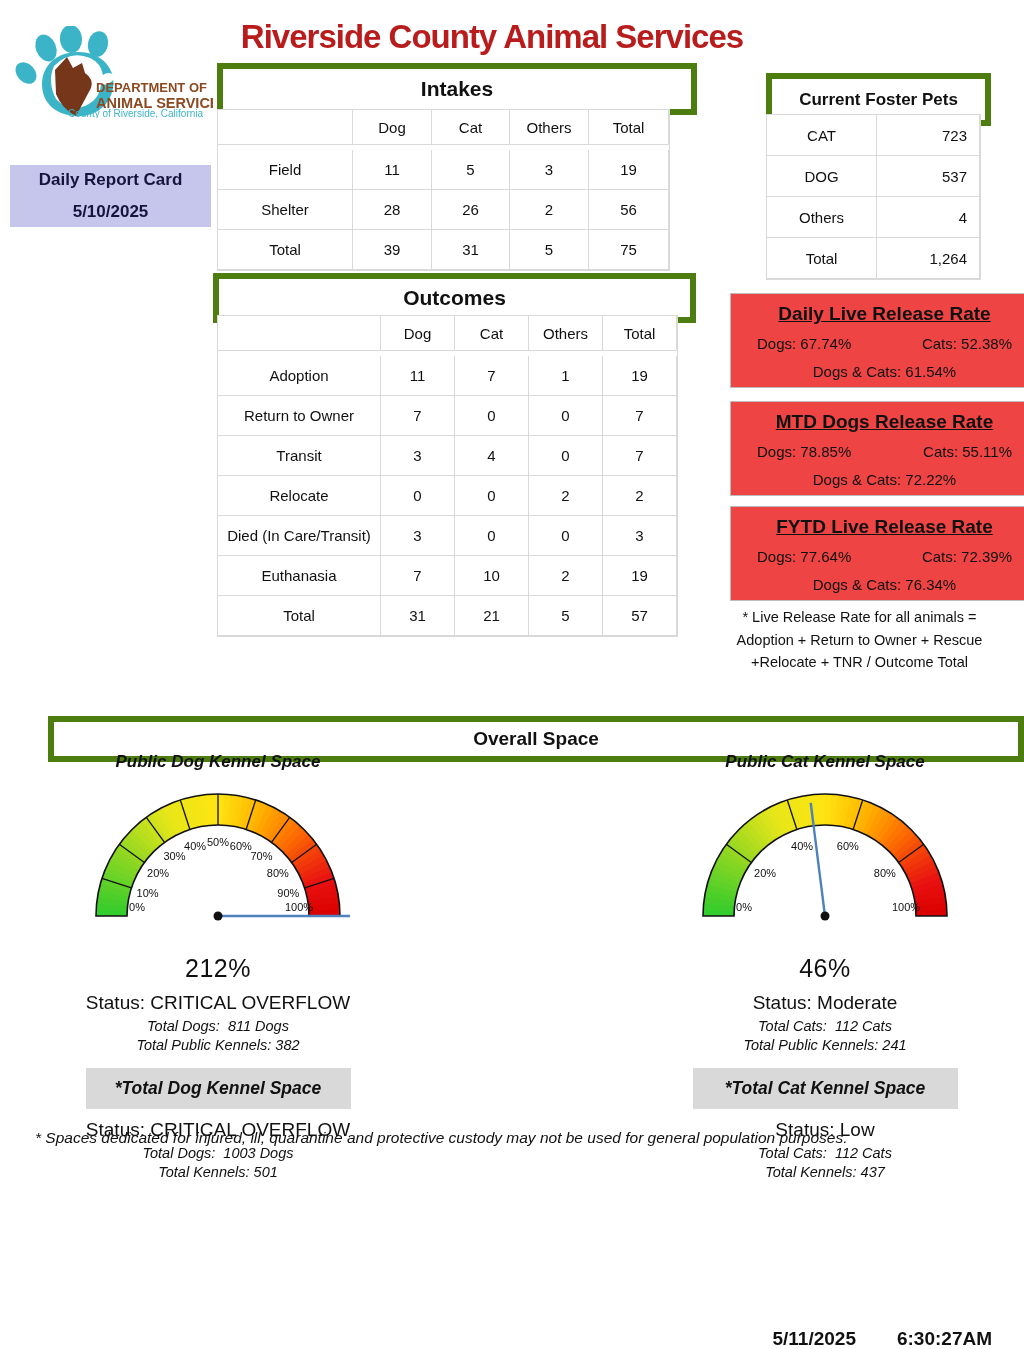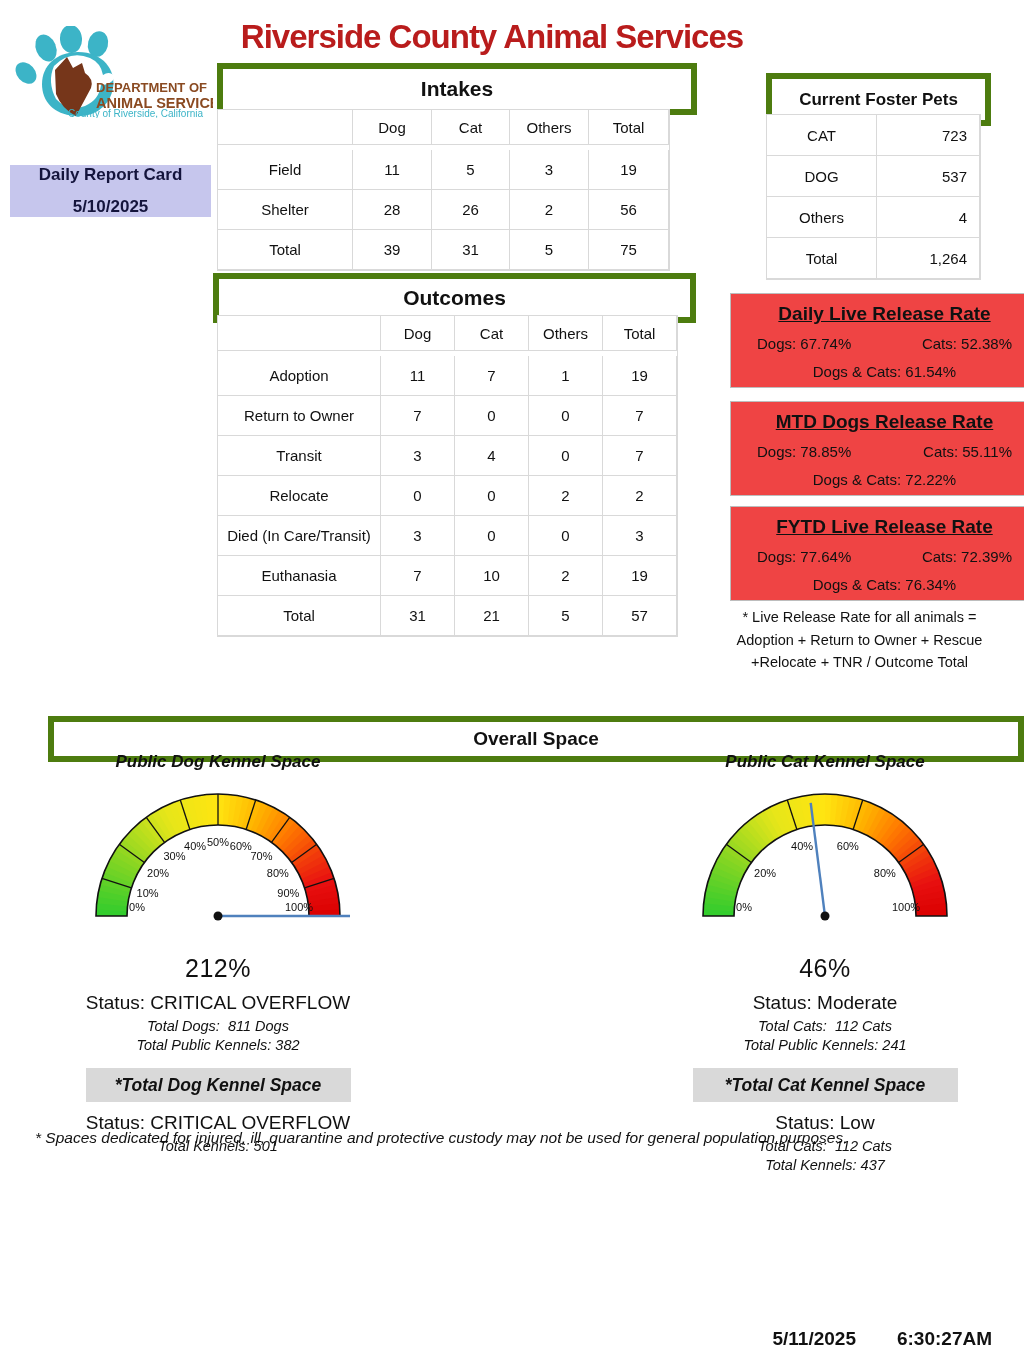--- a/index.html
+++ b/index.html
@@ -2,21 +2,21 @@
 <html><head>
 <meta charset="utf-8">
 <style>
   html,body{margin:0;padding:0;background:#fff;}
   .page{position:relative;width:1024px;height:1349px;background:#fff;overflow:hidden;
         font-family:"Liberation Sans",sans-serif;color:#111;}
 
   .main-title{position:absolute;left:212px;top:18px;width:560px;text-align:center;
               font-size:33px;font-weight:bold;letter-spacing:-1px;color:#b91c1c;}
 
-  .report-card{position:absolute;left:10px;top:165px;width:201px;height:52px;background:#c6c6ed;
+  .report-card{position:absolute;left:10px;top:165px;width:201px;height:62px;background:#c6c6ed;
                display:flex;flex-direction:column;align-items:center;justify-content:center;
                font-weight:bold;font-size:17px;line-height:24px;color:#14143c;gap:8px;}
 
   .box-header{position:absolute;border:6px solid #4d7c0f;background:#fff;display:flex;
               align-items:center;justify-content:center;font-weight:bold;}
   #intakes-header{left:217px;top:63px;width:468px;height:40px;font-size:21px;}
   #outcomes-header{left:213px;top:273px;width:471px;height:38px;font-size:21px;}
   #foster-header{left:766px;top:73px;width:213px;height:41px;font-size:17px;}
   #overall-header{left:48px;top:716px;width:964px;height:34px;font-size:19px;}
 
@@ -47,21 +47,21 @@
 
   .gauge-col{position:absolute;top:752px;width:360px;text-align:center;}
   #gauge-col-dog{left:38px;}
   #gauge-col-cat{left:645px;}
   .g-title{font-size:17px;font-weight:bold;font-style:italic;}
   svg.gauge{width:300px;height:172px;margin-top:6px;display:inline-block;}
   .g-value{font-size:25px;font-weight:normal;margin-top:0px;letter-spacing:0.5px;}
   .g-status{font-size:19px;margin-top:9px;}
   .g-detail{font-size:14.5px;font-style:italic;line-height:19px;white-space:pre-wrap;margin-top:3px;}
   .g-detail + .g-detail{margin-top:0;}
-  .g-banner{margin:13px auto 0;width:265px;height:34px;background:#d9d9d9;
+  .g-banner{margin:13px auto 0;width:265px;height:41px;background:#d9d9d9;
             font-weight:bold;font-style:italic;font-size:17.5px;
             display:flex;align-items:center;justify-content:center;}
   .g-status2{font-size:19px;margin-top:10px;}
 
   .space-footnote{position:absolute;left:35px;top:1129px;font-style:italic;font-size:15.5px;}
 
   .page-footer{position:absolute;top:1328px;right:32px;font-size:19px;display:flex;gap:41px;font-weight:bold;}
 
   .logo{position:absolute;left:8px;top:26px;}
 </style>
@@ -291,20 +291,21 @@
         <text x="231" y="133" text-anchor="middle" font-size="11" fill="#111" font-family="Liberation Sans, sans-serif">100%</text>
         <line x1="150" y1="138" x2="282.0" y2="138.0" stroke="#4f81bd" stroke-width="2.4"></line>
         <circle cx="150" cy="138" r="4.5" fill="#111"></circle>
       </svg>
     <div class="g-value">212%</div>
     <div class="g-status">Status: CRITICAL OVERFLOW</div>
     <div class="g-detail">Total Dogs:  811 Dogs</div>
     <div class="g-detail">Total Public Kennels: 382</div>
     <div class="g-banner">*Total Dog Kennel Space</div>
     <div class="g-status2">Status: CRITICAL OVERFLOW</div>
+    <div class="g-detail">Total Dogs:  1003 Dogs</div>
     <div class="g-detail">Total Kennels: 501</div>
   </div>
 
   <div class="gauge-col" id="gauge-col-cat">
     <div class="g-title">Public Cat Kennel Space</div>
     <svg class="gauge" viewBox="0 0 300 172">
         <polygon points="28.0,138.0 28.2,130.5 59.2,132.4 59.0,138.0" fill="rgb(51,205,45)"></polygon>
         <polygon points="28.2,131.6 28.8,124.1 59.6,127.6 59.1,133.2" fill="rgb(60,205,44)"></polygon>
         <polygon points="28.7,125.2 29.7,117.8 60.3,122.9 59.5,128.5" fill="rgb(69,206,43)"></polygon>
         <polygon points="29.5,118.9 30.9,111.5 61.2,118.2 60.1,123.8" fill="rgb(77,207,42)"></polygon>

